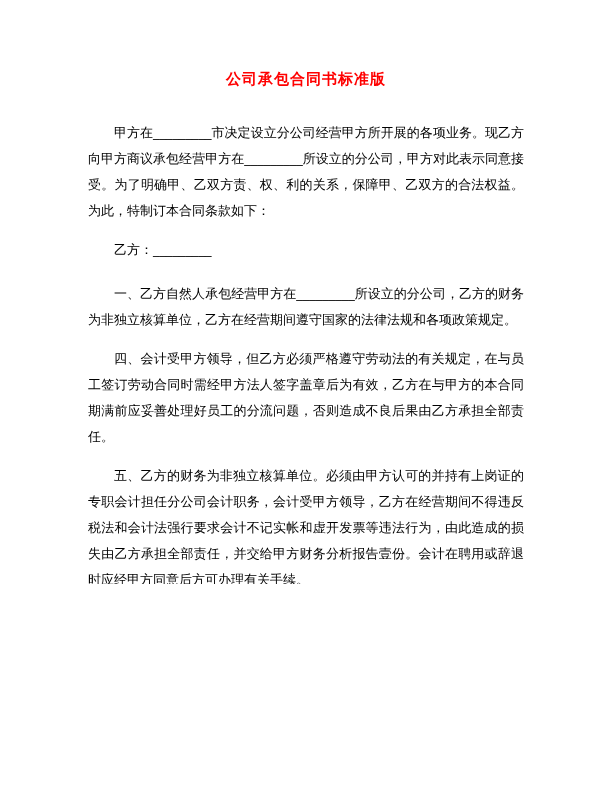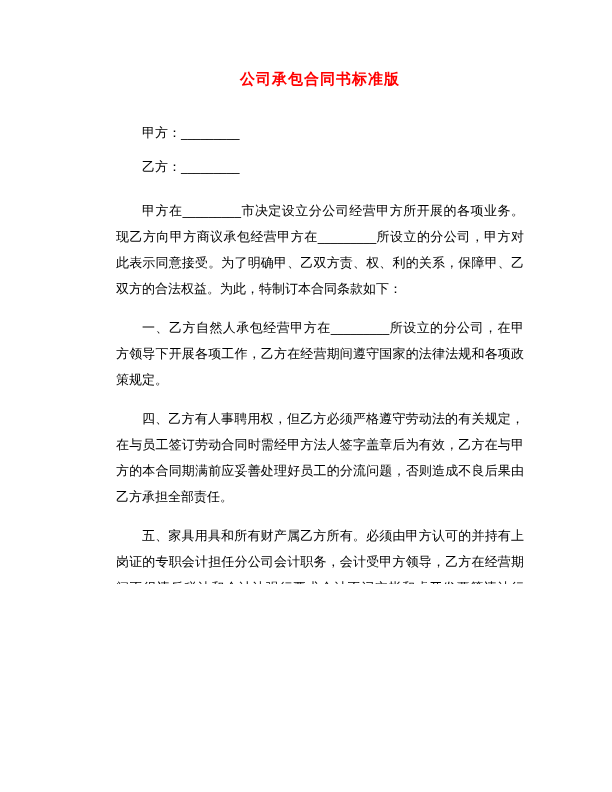--- a/index.html
+++ b/index.html
@@ -7,21 +7,21 @@
     padding: 0;
     background: #ffffff;
   }
   .page {
     position: relative;
     width: 612px;
     height: 584px;
     margin: 0 auto;
     background: #ffffff;
     box-sizing: border-box;
-    padding: 68px 88px 40px 116px;
+    padding: 68px 88px 40px 88px;
     font-family: "DejaVu Sans", "Liberation Sans", sans-serif;
     color: #000000;
     overflow: hidden;
   }
   .doc-title {
     text-align: center;
     font-size: 15px;
     font-weight: bold;
     color: #ff0000;
     letter-spacing: 1px;
@@ -43,26 +43,25 @@
   .para.party-line + .para:not(.party-line) {
     margin-top: 18px;
   }
 </style>
 </head>
 <body>
 
 <div class="page">
   <h1 class="doc-title" style="color: rgb(255, 0, 0);">公司承包合同书标准版</h1>
 
-  <p class="para party-line">甲方：_________</p>
+
+  <p class="para">甲方在_________市决定设立分公司经营甲方所开展的各项业务。现乙方向甲方商议承包经营甲方在_________所设立的分公司，甲方对此表示同意接受。为了明确甲、乙双方责、权、利的关系，保障甲、乙双方的合法权益。为此，特制订本合同条款如下：</p>
 
   <p class="para party-line">乙方：_________</p>
 
-  <p class="para">甲方在_________市决定设立分公司经营甲方所开展的各项业务。现乙方向甲方商议承包经营甲方在_________所设立的分公司，甲方对此表示同意接受。为了明确甲、乙双方责、权、利的关系，保障甲、乙双方的合法权益。为此，特制订本合同条款如下：</p>
-
-  <p class="para">一、乙方自然人承包经营甲方在_________所设立的分公司，在甲方领导下开展各项工作，乙方在经营期间遵守国家的法律法规和各项政策规定。</p>
+  <p class="para">一、乙方自然人承包经营甲方在_________所设立的分公司，乙方的财务为非独立核算单位，乙方在经营期间遵守国家的法律法规和各项政策规定。</p>
 
 
 
-  <p class="para">四、乙方有人事聘用权，但乙方必须严格遵守劳动法的有关规定，在与员工签订劳动合同时需经甲方法人签字盖章后为有效，乙方在与甲方的本合同期满前应妥善处理好员工的分流问题，否则造成不良后果由乙方承担全部责任。</p>
+  <p class="para">四、会计受甲方领导，但乙方必须严格遵守劳动法的有关规定，在与员工签订劳动合同时需经甲方法人签字盖章后为有效，乙方在与甲方的本合同期满前应妥善处理好员工的分流问题，否则造成不良后果由乙方承担全部责任。</p>
 
-  <p class="para">五、家具用具和所有财产属乙方所有。必须由甲方认可的并持有上岗证的专职会计担任分公司会计职务，会计受甲方领导，乙方在经营期间不得违反税法和会计法强行要求会计不记实帐和虚开发票等违法行为，由此造成的损失由乙方承担全部责任，并交给甲方财务分析报告壹份。会计在聘用或辞退时应经甲方同意后方可办理有关手续。</p>
+  <p class="para">五、乙方的财务为非独立核算单位。必须由甲方认可的并持有上岗证的专职会计担任分公司会计职务，会计受甲方领导，乙方在经营期间不得违反税法和会计法强行要求会计不记实帐和虚开发票等违法行为，由此造成的损失由乙方承担全部责任，并交给甲方财务分析报告壹份。会计在聘用或辞退时应经甲方同意后方可办理有关手续。</p>
 </div>
 
 </body></html>

